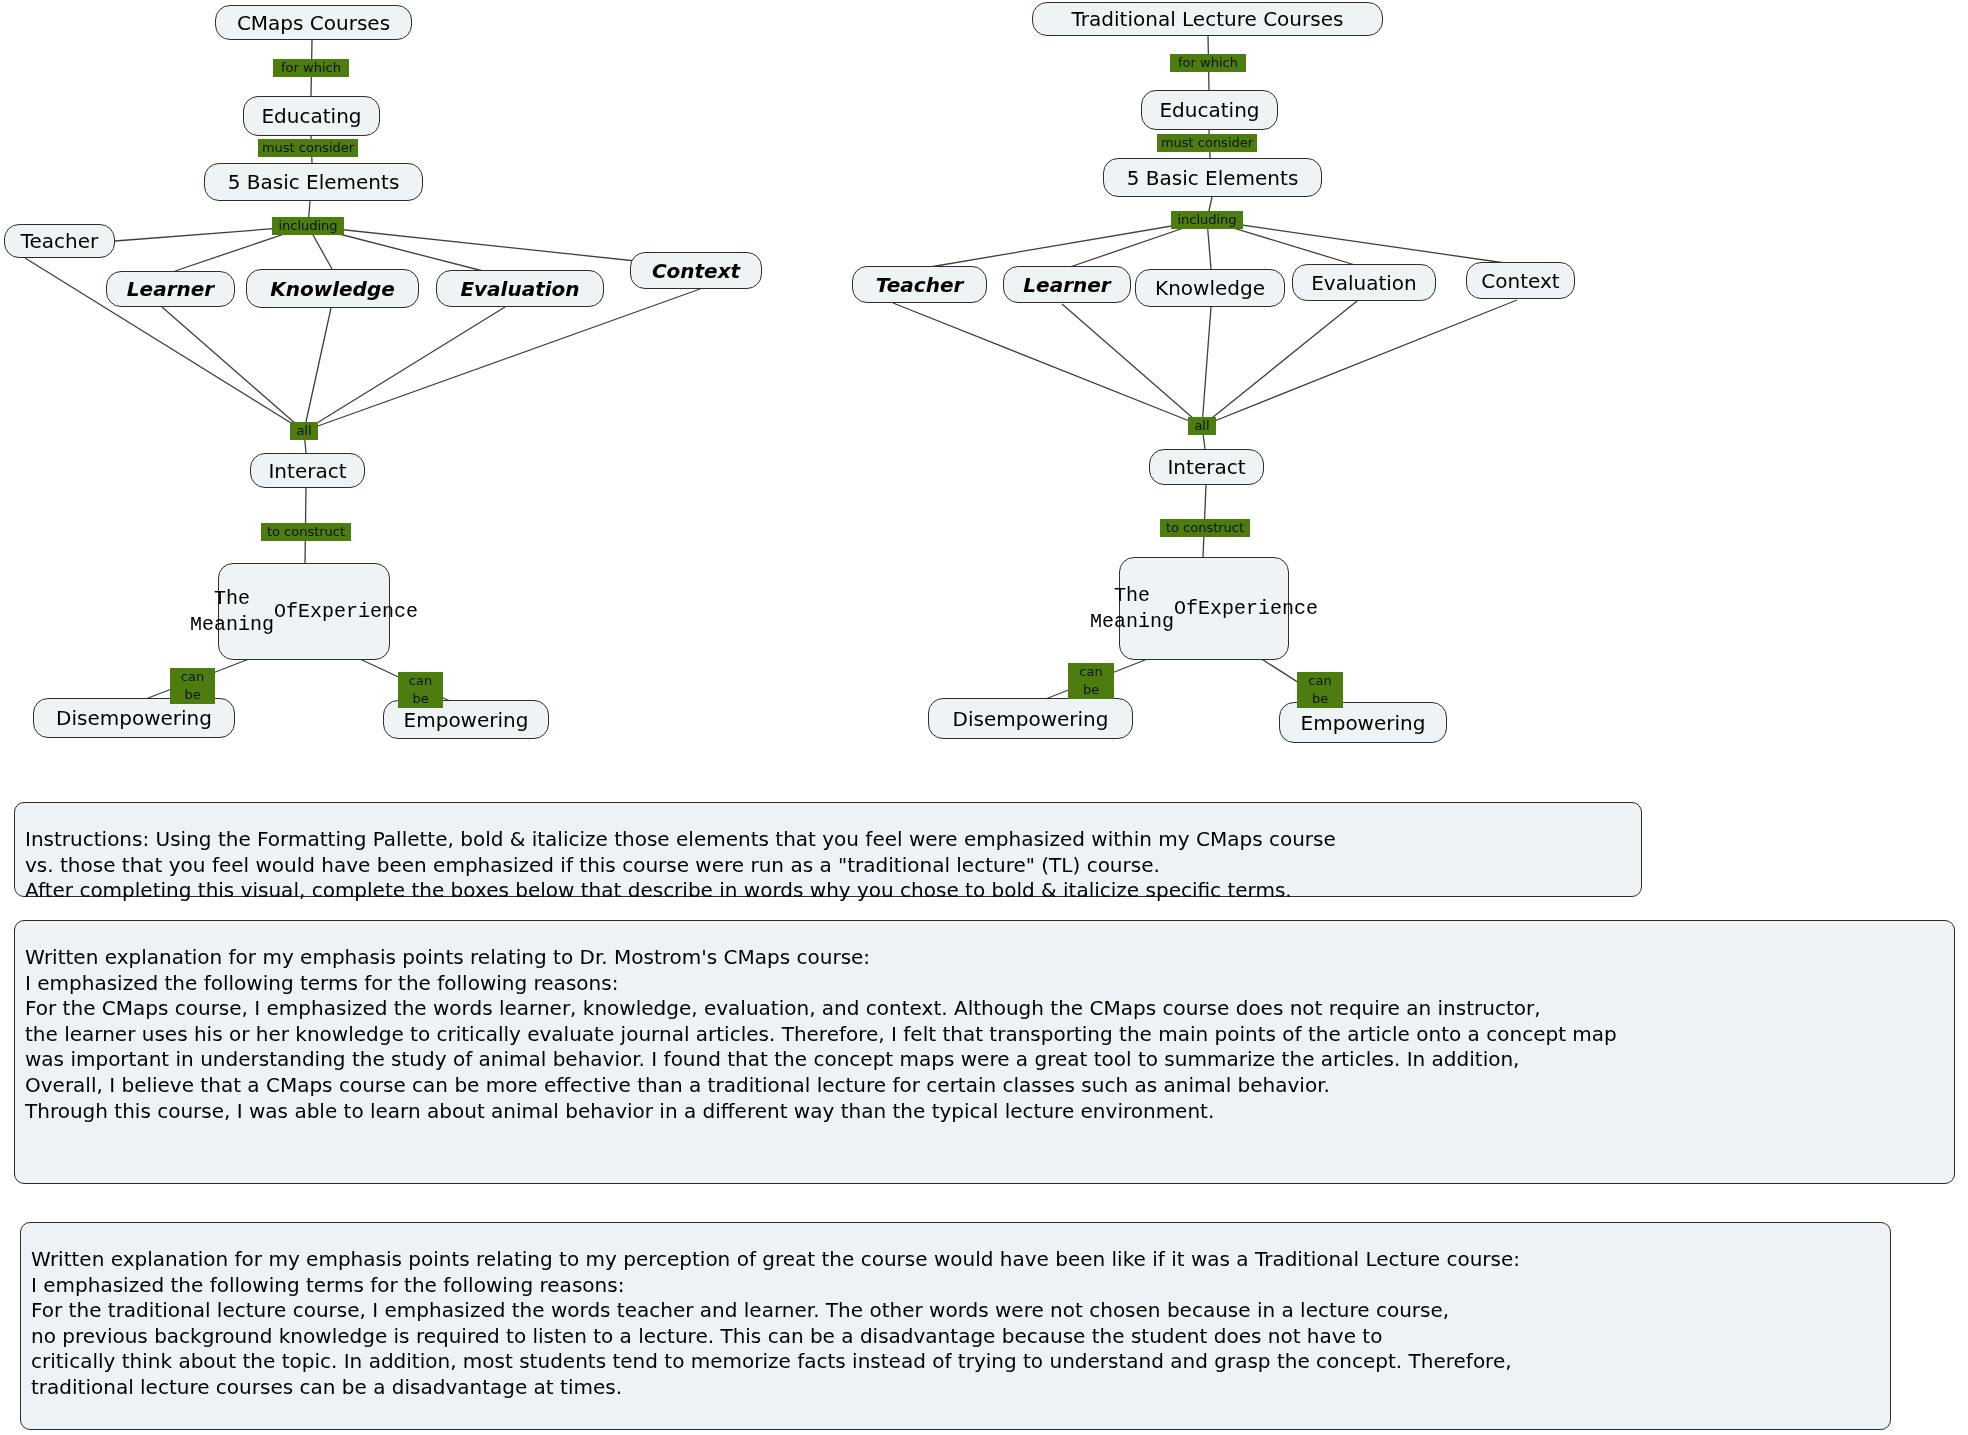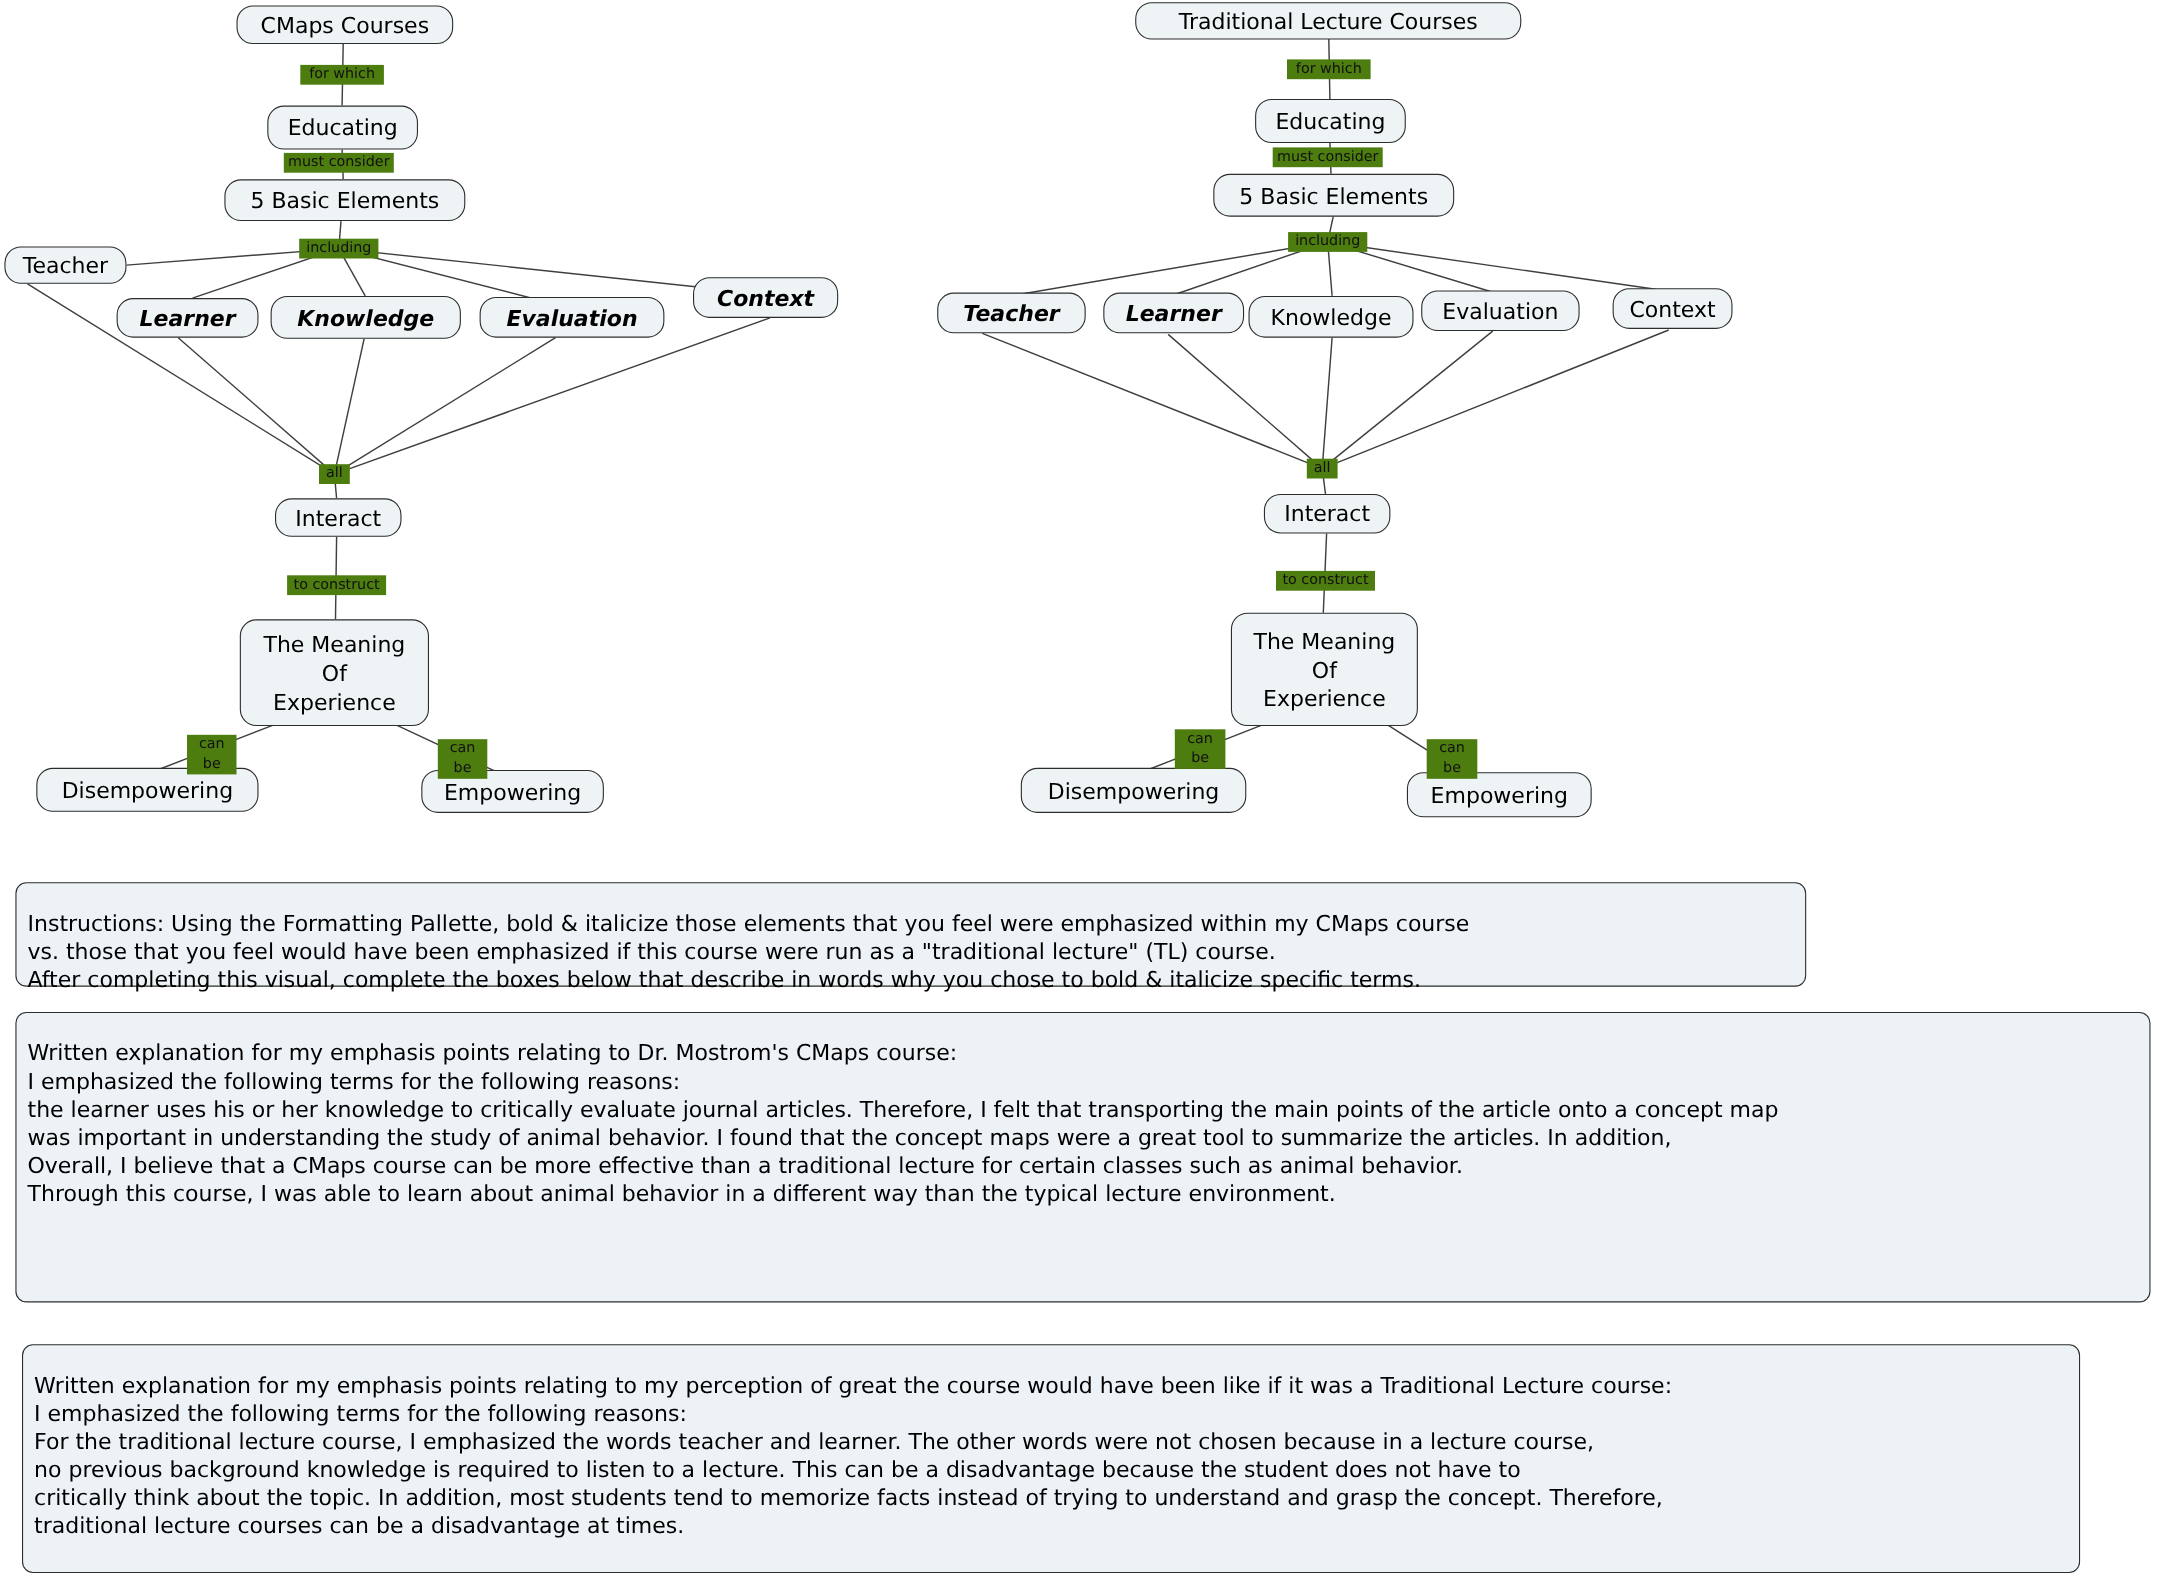--- a/index.html
+++ b/index.html
@@ -9,21 +9,21 @@
     overflow:hidden;
   }
   svg.edges{position:absolute;left:0;top:0;z-index:1;}
   svg.edges line{stroke:#3f3f3f;stroke-width:1.3;}
   .node{
     position:absolute;z-index:3;display:flex;align-items:center;justify-content:center;
     background:#eef3f6;border:1.6px solid #2d2d2d;border-radius:15px;
     font-size:20px;color:#000;text-align:center;white-space:nowrap;box-sizing:border-box;
   }
   .node.emph{font-weight:bold;font-style:italic;}
-  .node.multi{flex-direction:column;line-height:26px;white-space:normal;}
+  .node.multi{line-height:26px;white-space:normal;font-family:Liberation Mono, monospace;}
   .link-label{
     position:absolute;z-index:4;background:#4d7c0f;color:#111;
     font-size:13px;text-align:center;padding:0 2px;line-height:18px;box-sizing:border-box;
   }
   .textbox{
     position:absolute;z-index:2;background:#ecf2f5;border:1.6px solid #2d2d2d;border-radius:10px;
     font-size:20px;line-height:25.6px;padding:24px 10px;box-sizing:border-box;color:#000;
   }
   .textbox .b{font-weight:normal;}
 </style>
@@ -135,20 +135,21 @@
     <div>Instructions:  Using the Formatting Pallette, bold &amp; italicize those elements that you feel were emphasized within my CMaps course</div>
     <div>vs. those that you feel would have been emphasized if this course were run as a "traditional lecture" (TL) course.</div>
     <div>After completing this visual, complete the boxes below that describe in words why you chose to bold &amp; italicize specific terms.</div>
   </div>
 
   <div class="textbox" style="left:14px;top:920px;width:1941px;height:264px">
     <div>
       <span>Written explanation for my emphasis points relating to </span><span class="b">Dr. Mostrom's CMaps course:</span>
     </div>
     <div>I emphasized the following terms for the following reasons:</div>
+    <div>For the CMaps course, I emphasized the words learner, knowledge, evaluation, and context. Although the CMaps course does not require an instructor,</div>
     <div>the learner uses his or her knowledge to critically evaluate journal articles. Therefore, I felt that transporting the main points of the article onto a concept map</div>
     <div>was important in understanding the study of animal behavior. I found that the concept maps were a great tool to summarize the articles. In addition,</div>
     <div>Overall, I believe that a CMaps course can be more effective than a traditional lecture for certain classes such as animal behavior.</div>
     <div>Through this course, I was able to learn about animal behavior in a different way than the typical lecture environment.</div>
   </div>
 
   <div class="textbox" style="left:20px;top:1222px;width:1871px;height:208px">
     <div>
       <span>Written explanation for my emphasis points relating to my perception of great the course would have been like if it was a </span><span class="b">Traditional Lecture course:</span>
     </div>

